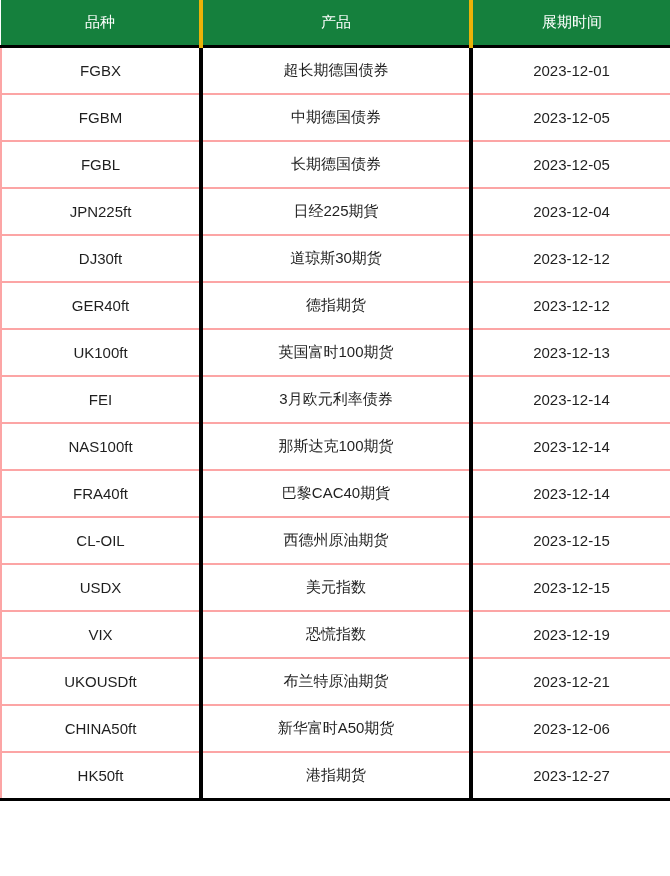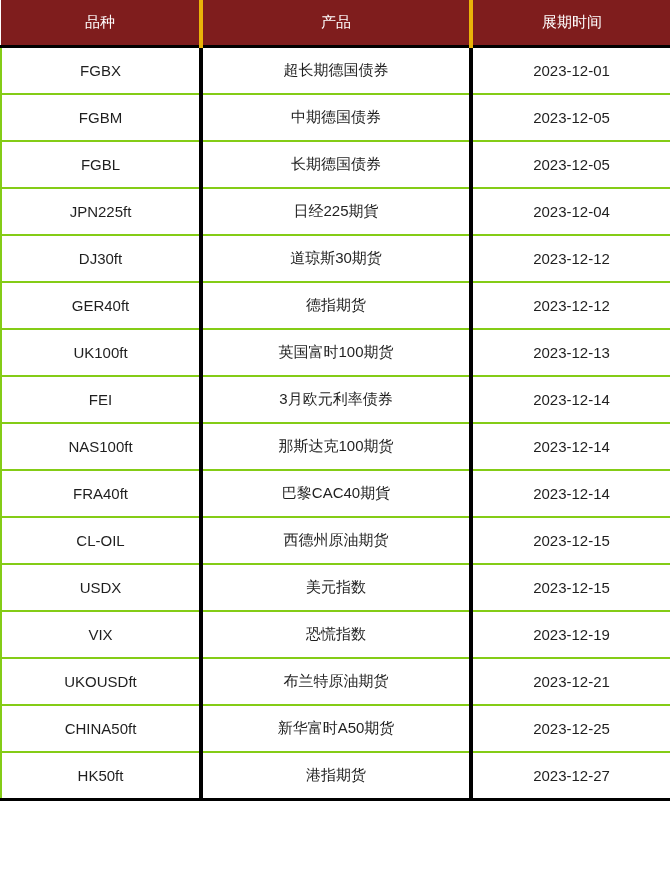--- a/index.html
+++ b/index.html
@@ -10,41 +10,41 @@
   body {
     width: 670px;
     font-family: "Liberation Sans", "DejaVu Sans", sans-serif;
   }
   table.rollover-table {
     width: 670px;
     table-layout: fixed;
     border-collapse: collapse;
   }
   table.rollover-table th {
-    background: #7f1d1d;
+    background: #15803d;
     color: #ffffff;
     font-size: 15px;
     font-weight: 500;
     height: 43px;
     text-align: center;
     vertical-align: middle;
     border: none;
     border-bottom: 3px solid #000000;
   }
   table.rollover-table th + th {
     border-left: 4px solid #eab308;
   }
   table.rollover-table td {
     background: #ffffff;
     color: #1f1f1f;
     font-size: 15px;
     height: 43px;
     text-align: center;
     vertical-align: middle;
-    border: 2px solid #84cc16;
+    border: 2px solid #fca5a5;
   }
   table.rollover-table td + td {
     border-left: 4px solid #000000;
     margin-top: 48px;
   }
   table.rollover-table tr:last-child td {
     border-bottom: 3px solid #000000;
   }
   col.col-symbol  { width: 200px; }
   col.col-product { width: 270px; }
@@ -133,21 +133,21 @@
         <td>2023-12-19</td>
       </tr>
       <tr>
         <td>UKOUSDft</td>
         <td>布兰特原油期货</td>
         <td>2023-12-21</td>
       </tr>
       <tr>
         <td>CHINA50ft</td>
         <td>新华富时A50期货</td>
-        <td>2023-12-25</td>
+        <td>2023-12-06</td>
       </tr>
       <tr>
         <td>HK50ft</td>
         <td>港指期货</td>
         <td>2023-12-27</td>
       </tr>
     </tbody>
 </table>
 
 </body></html>

